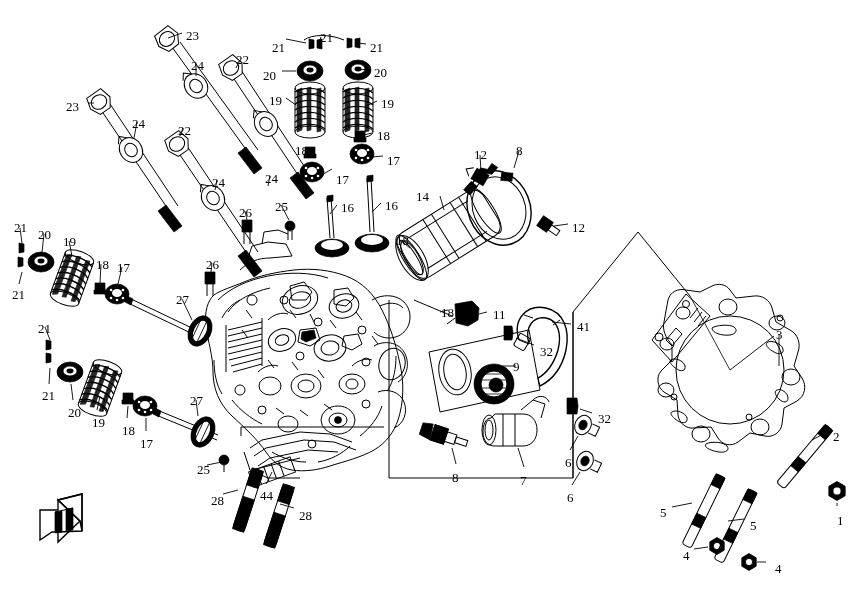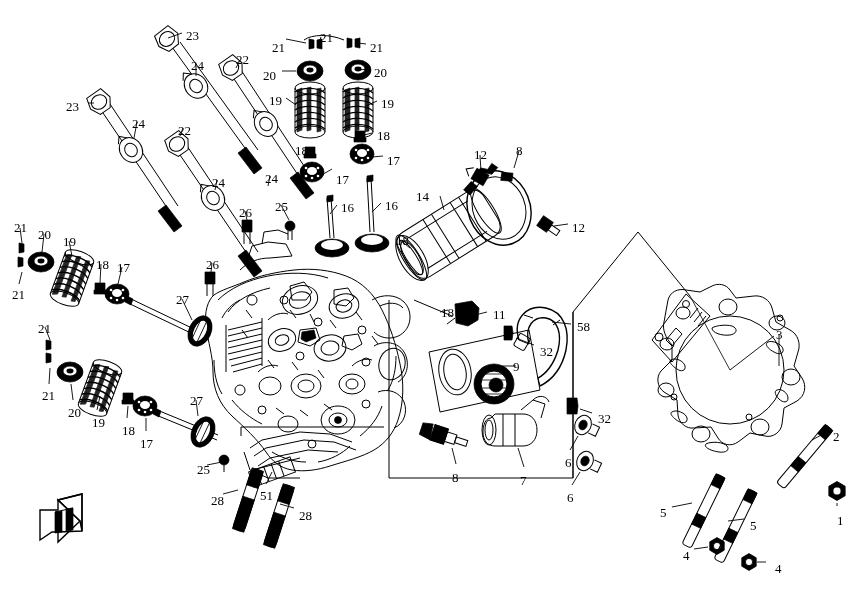--- a/index.html
+++ b/index.html
@@ -689,41 +689,41 @@
       <div class="lbl" style="left: 14px; top: 221px;">21</div>
       <div class="lbl" style="left: 38px; top: 228px;">20</div>
       <div class="lbl" style="left: 63px; top: 235px;">19</div>
       <div class="lbl" style="left: 96px; top: 258px;">18</div>
       <div class="lbl" style="left: 117px; top: 261px;">17</div>
       <div class="lbl" style="left: 12px; top: 288px;">21</div>
       <div class="lbl" style="left: 206px; top: 258px;">26</div>
       <div class="lbl" style="left: 176px; top: 293px;">27</div>
       <div class="lbl" style="left: 441px; top: 306px;">18</div>
       <div class="lbl" style="left: 493px; top: 308px;">11</div>
-      <div class="lbl" style="left: 577px; top: 320px;">58</div>
+      <div class="lbl" style="left: 577px; top: 320px;">41</div>
       <div class="lbl" style="left: 540px; top: 345px;">32</div>
       <div class="lbl" style="left: 513px; top: 360px;">9</div>
       <div class="lbl" style="left: 776px; top: 328px;">3</div>
       <div class="lbl" style="left: 38px; top: 322px;">21</div>
       <div class="lbl" style="left: 42px; top: 389px;">21</div>
       <div class="lbl" style="left: 68px; top: 406px;">20</div>
       <div class="lbl" style="left: 92px; top: 416px;">19</div>
       <div class="lbl" style="left: 122px; top: 424px;">18</div>
       <div class="lbl" style="left: 140px; top: 437px;">17</div>
       <div class="lbl" style="left: 190px; top: 394px;">27</div>
       <div class="lbl" style="left: 598px; top: 412px;">32</div>
       <div class="lbl" style="left: 833px; top: 430px;">2</div>
       <div class="lbl" style="left: 565px; top: 456px;">6</div>
       <div class="lbl" style="left: 567px; top: 491px;">6</div>
       <div class="lbl" style="left: 452px; top: 471px;">8</div>
       <div class="lbl" style="left: 520px; top: 474px;">7</div>
       <div class="lbl" style="left: 837px; top: 514px;">1</div>
       <div class="lbl" style="left: 197px; top: 463px;">25</div>
       <div class="lbl" style="left: 211px; top: 494px;">28</div>
-      <div class="lbl" style="left: 260px; top: 489px;">51</div>
+      <div class="lbl" style="left: 260px; top: 489px;">44</div>
       <div class="lbl" style="left: 299px; top: 509px;">28</div>
       <div class="lbl" style="left: 660px; top: 506px;">5</div>
       <div class="lbl" style="left: 750px; top: 519px;">5</div>
       <div class="lbl" style="left: 683px; top: 549px;">4</div>
       <div class="lbl" style="left: 775px; top: 562px;">4</div>
     </div>
 
 </div>
 
 </body></html>

